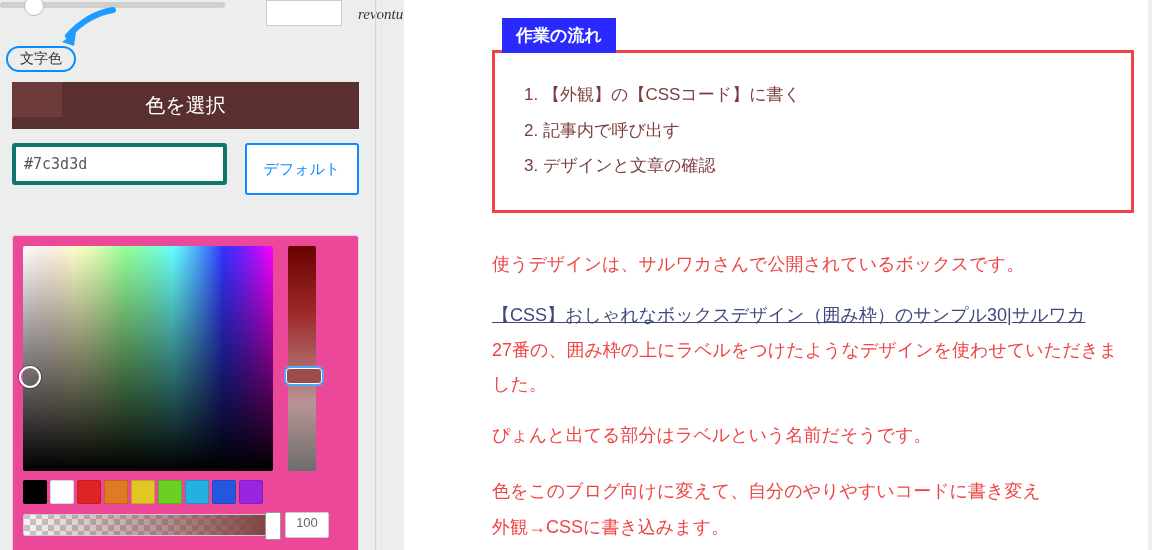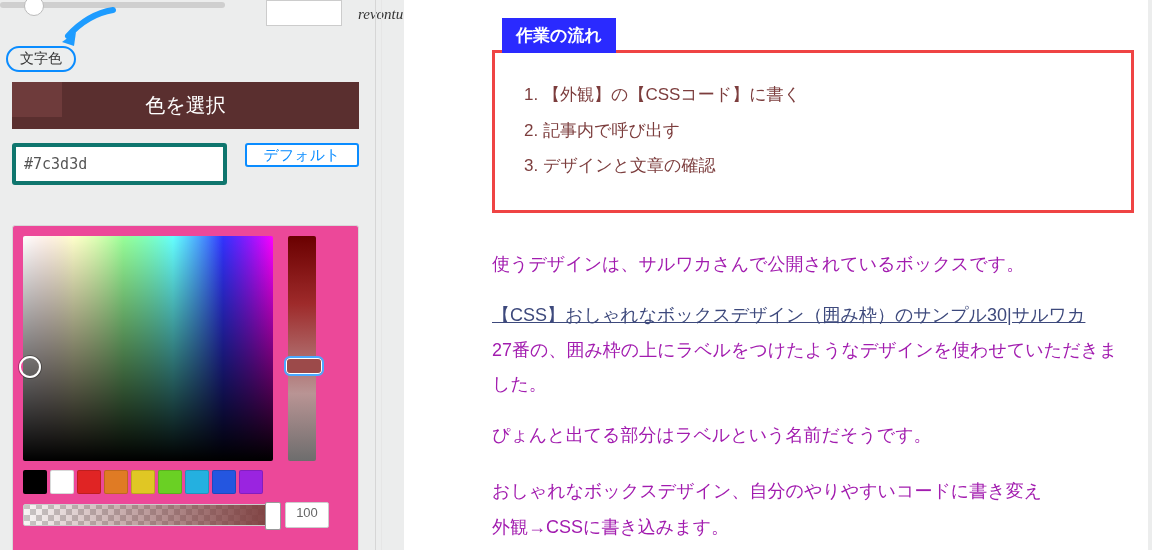--- a/index.html
+++ b/index.html
@@ -8,21 +8,21 @@
   .wm{position:absolute;top:6px;left:358px;font-style:italic;font-family:Georgia,serif;color:#333;font-size:15px}
   
   .panel{position:absolute;left:12px;top:60px;width:347px}
   .arrow{position:absolute;left:58px;top:6px}
   .label-pill{position:absolute;left:6px;top:46px;border:2px solid #0a8cff;color:#333;background:#eceeee;padding:2px 12px;border-radius:16px;font-size:14px}
   .select-btn{display:block;width:100%;background:#5a2f2f;color:#fff;border:none;padding:10px 0;font-size:20px;cursor:pointer}
   .select-accent{height:35px;width:50px;background:#6e3b3b;position:absolute;left:0;top:0}
   .select-wrap{position:relative;margin-top:22px}
   .row{display:flex;gap:18px;margin-top:14px}
   .hex{flex:0 0 148px;height:34px;border:4px solid #0f766e;border-radius:3px;background:#fff;padding:0 8px;font-family:ui-monospace,Menlo,monospace;font-size:15px;color:#555}
-  .default-btn{flex:1;height:24px;border:2px solid #0a8cff;background:#fff;color:#0a8cff;border-radius:3px;font-size:15px;cursor:pointer}
+  .default-btn{flex:1;height:52px;border:2px solid #0a8cff;background:#fff;color:#0a8cff;border-radius:3px;font-size:15px;cursor:pointer}
   
   .picker{margin-top:40px;background:#ec4899;border:1px solid #d8d8d8;border-radius:3px;padding:14px;position:relative;height:310px}
   .sv{
     position:absolute;left:10px;top:10px;width:250px;height:225px;border-radius:2px;
     background:
       linear-gradient(to top, #000, rgba(0,0,0,0)),
       linear-gradient(to right, #fff, rgba(255,255,255,0)),
       linear-gradient(to right, #f00,#ff0,#0f0,#0ff,#00f,#f0f);
   }
   .sv-cursor{position:absolute;left:-4px;top:120px;width:18px;height:18px;border:2px solid #fff;border-radius:50%;box-shadow:0 0 0 1px rgba(0,0,0,.3);background:transparent}
@@ -47,21 +47,21 @@
   .top-slider-thumb{position:absolute;left:24px;top:-6px;width:18px;height:18px;border-radius:50%;background:#fff;border:1px solid #bbb}
   .top-box{position:absolute;left:266px;top:0;width:74px;height:24px;border:1px solid #ccc;background:#fff}
   .vdiv{position:absolute;left:375px;top:0;width:1px;height:550px;background:#d6d6d6}
   .vdiv2{position:absolute;left:381px;top:0;width:1px;height:550px;background:#e6e6e6}
   
   .content{position:absolute;left:404px;top:0;width:744px;height:550px;background:#fff;padding:18px 14px 0 88px;box-sizing:border-box}
   .flow-tab{display:inline-block;background:#2a2aff;color:#fff;font-weight:700;padding:6px 14px;font-size:17px;margin-left:10px;position:relative;z-index:2}
   .flow-box{border:3px solid #ef4444;margin-top:-3px;padding:24px 26px 26px;margin-bottom:34px}
   .flow-box ol{margin:0;padding-left:22px;color:#7c3d3d;font-size:17px;line-height:2.1}
   .flow-box li{margin:0}
-  .body-txt{color:#a21caf;font-size:18px;line-height:1.9;margin-bottom:22px}
+  .body-txt{color:#ef4444;font-size:18px;line-height:1.9;margin-bottom:22px}
   .link-txt{color:#3d497c;text-decoration:underline;font-size:18px;display:inline-block;margin-bottom:6px;cursor:pointer}
 </style>
 </head>
 <body>
 
 <div class="stage">
 
   <div class="top-slider">
     <div class="top-slider-thumb"></div>
   </div>
@@ -128,19 +128,19 @@
           </ol>
       </div>
     </div>
 
     <div class="body-txt">使うデザインは、サルワカさんで公開されているボックスです。</div>
 
     <a class="link-txt">【CSS】おしゃれなボックスデザイン（囲み枠）のサンプル30|サルワカ</a>
     <div class="body-txt" style="margin-bottom:16px">27番の、囲み枠の上にラベルをつけたようなデザインを使わせていただきました。</div>
     <div class="body-txt">ぴょんと出てる部分はラベルという名前だそうです。</div>
 
-    <div class="body-txt" style="margin-bottom:2px">おしゃれなボックスデザイン、自分のやりやすいコードに書き変え</div>
+    <div class="body-txt" style="margin-bottom:2px">色をこのブログ向けに変えて、自分のやりやすいコードに書き変え</div>
     <div class="body-txt">外観→CSSに書き込みます。</div>
 
     
   </div>
 
 </div>
 
 </body></html>

